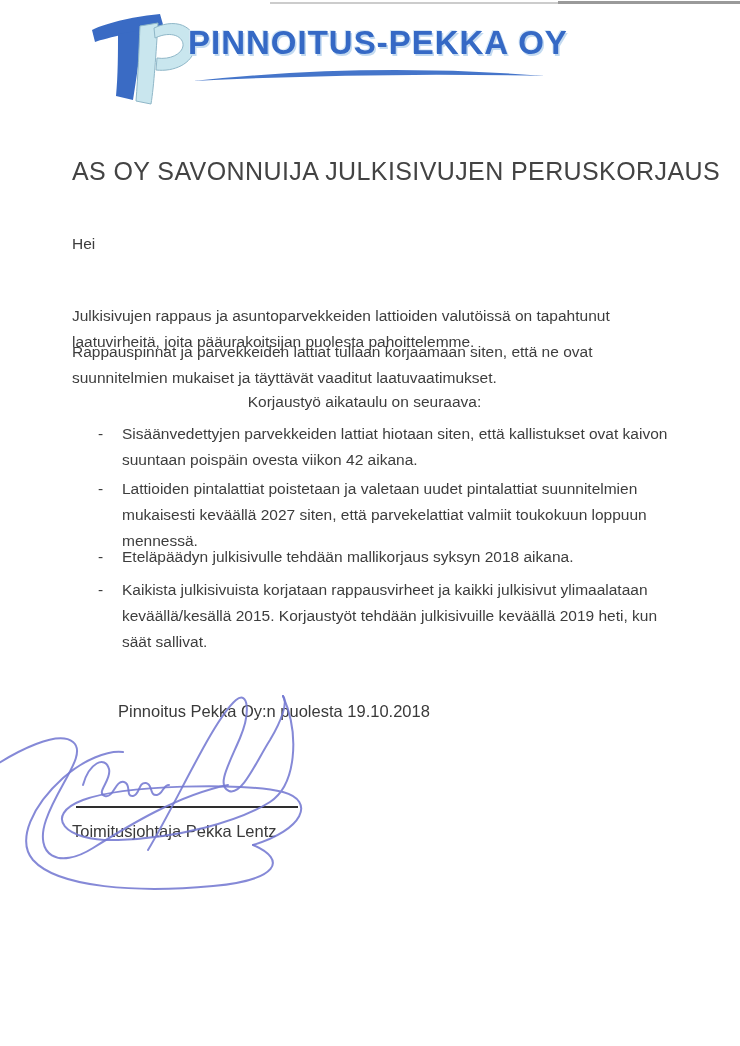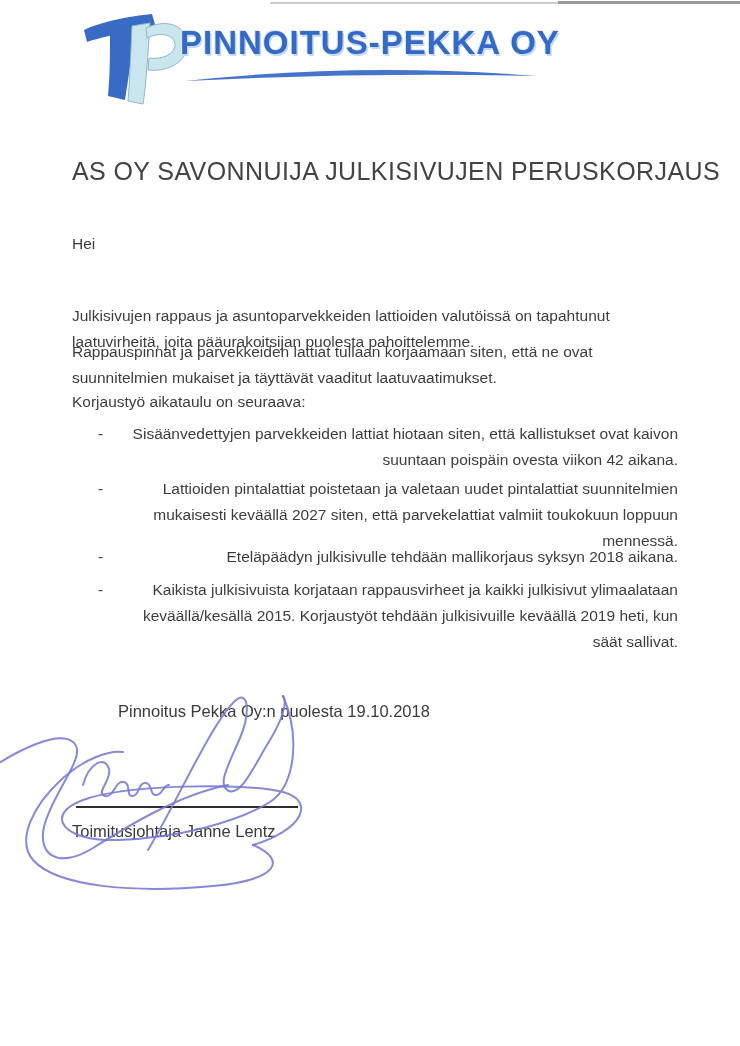--- a/index.html
+++ b/index.html
@@ -9,45 +9,45 @@
     position:relative;
     overflow:hidden;
     font-family:"Liberation Sans", sans-serif;
     color:#3d3d3d;
   }
   
   .scan-line-1{position:absolute;left:270px;top:2px;width:470px;height:2px;background:#cccccc;}
   .scan-line-2{position:absolute;left:558px;top:1px;width:182px;height:3px;background:#9a9a9a;}
 
   
-  .logo{position:absolute;left:80px;top:6px;width:470px;height:100px;}
+  .logo{position:absolute;left:88px;top:6px;width:470px;height:100px;}
   .logo-emblem{position:absolute;left:0;top:2px;width:112px;height:98px;}
   .logo-wordmark{
     position:absolute;left:100px;top:18px;
     font-size:33px;font-weight:bold;letter-spacing:1px;
     color:#3569c5;
     text-shadow:1.5px 1.5px 0 #c3daf0, -1px -1px 0 #d8e8f5;
     white-space:nowrap;
   }
   .logo-swoosh{position:absolute;left:102px;top:60px;width:358px;height:20px;}
 
   
   .doc-title{
     position:absolute;left:72px;top:157px;
     font-size:25px;font-weight:400;letter-spacing:0.4px;
     color:#434343;white-space:nowrap;text-align:center;
   }
   .greeting{position:absolute;left:72px;top:235px;font-size:15.5px;}
   .para{position:absolute;left:72px;font-size:15.5px;line-height:26px;width:585px;}
   .para-1{top:281px;margin-top:22px;}
   .para-2{top:339px;}
-  .para-3{top:389px;}
+  .para-3{top:389px;text-align:center;}
   .bullet{position:absolute;left:98px;font-size:15.5px;line-height:26px;display:flex;}
   .bullet .dash{width:24px;flex:0 0 24px;}
-  .bullet .btxt{width:556px;text-align:right;}
+  .bullet .btxt{width:556px;}
   .bullet-1{top:421px;}
   .bullet-2{top:476px;}
   .bullet-3{top:544px;}
   .bullet-4{top:577px;}
   .closing{position:absolute;left:72px;top:702px;font-size:16.5px;color:#3a3a3a;margin-left:46px;}
   .sig-line{position:absolute;left:76px;top:806px;width:222px;height:2px;background:#2e2e2e;}
   .sig-name{position:absolute;left:72px;top:822px;font-size:16.5px;color:#3a3a3a;}
 
   
   .signature-ink{position:absolute;left:-12px;top:690px;width:345px;height:205px;z-index:3;pointer-events:none;}
@@ -99,21 +99,21 @@
   <span class="btxt">Eteläpäädyn julkisivulle tehdään mallikorjaus syksyn 2018 aikana.</span>
 </div>
 <div class="bullet bullet-4">
   <span class="dash">-</span>
   <span class="btxt">Kaikista julkisivuista korjataan rappausvirheet ja kaikki julkisivut ylimaalataan keväällä/kesällä 2015. Korjaustyöt tehdään julkisivuille keväällä 2019 heti, kun säät sallivat.</span>
 </div>
 
 <div class="closing">Pinnoitus Pekka Oy:n puolesta 19.10.2018</div>
 
 <div class="sig-line"></div>
-<div class="sig-name">Toimitusjohtaja Janne Lentz</div>
+<div class="sig-name">Toimitusjohtaja Pekka Lentz</div>
 
 <svg class="signature-ink" viewBox="0 0 345 205">
   <path d="M0,80 C30,60 70,40 85,52 C100,64 70,95 58,130 C46,165 70,180 105,158 C140,136 190,105 240,95"></path>
   <path d="M95,95 c6,-22 22,-30 26,-16 c3,11 -14,24 -4,27 c9,2 10,-16 19,-14 c8,2 1,15 9,14 c7,-1 5,-14 13,-13 c7,1 3,13 11,12 c6,-1 6,-10 12,-10"></path>
   <path d="M160,160 C190,110 225,30 248,10 C260,0 263,22 252,48 C241,74 228,96 241,101 C254,106 268,72 282,50 C294,30 300,12 295,6"></path>
   <path d="M295,6 C312,45 308,95 282,112 C250,132 190,148 130,150 C75,152 55,125 95,110 C135,95 255,92 295,102 C328,111 315,140 265,155"></path>
   <path d="M265,155 C300,170 290,190 225,196 C150,203 70,198 45,170 C28,150 45,115 75,88 C95,70 120,60 135,62"></path>
 </svg>
 
 </body></html>

